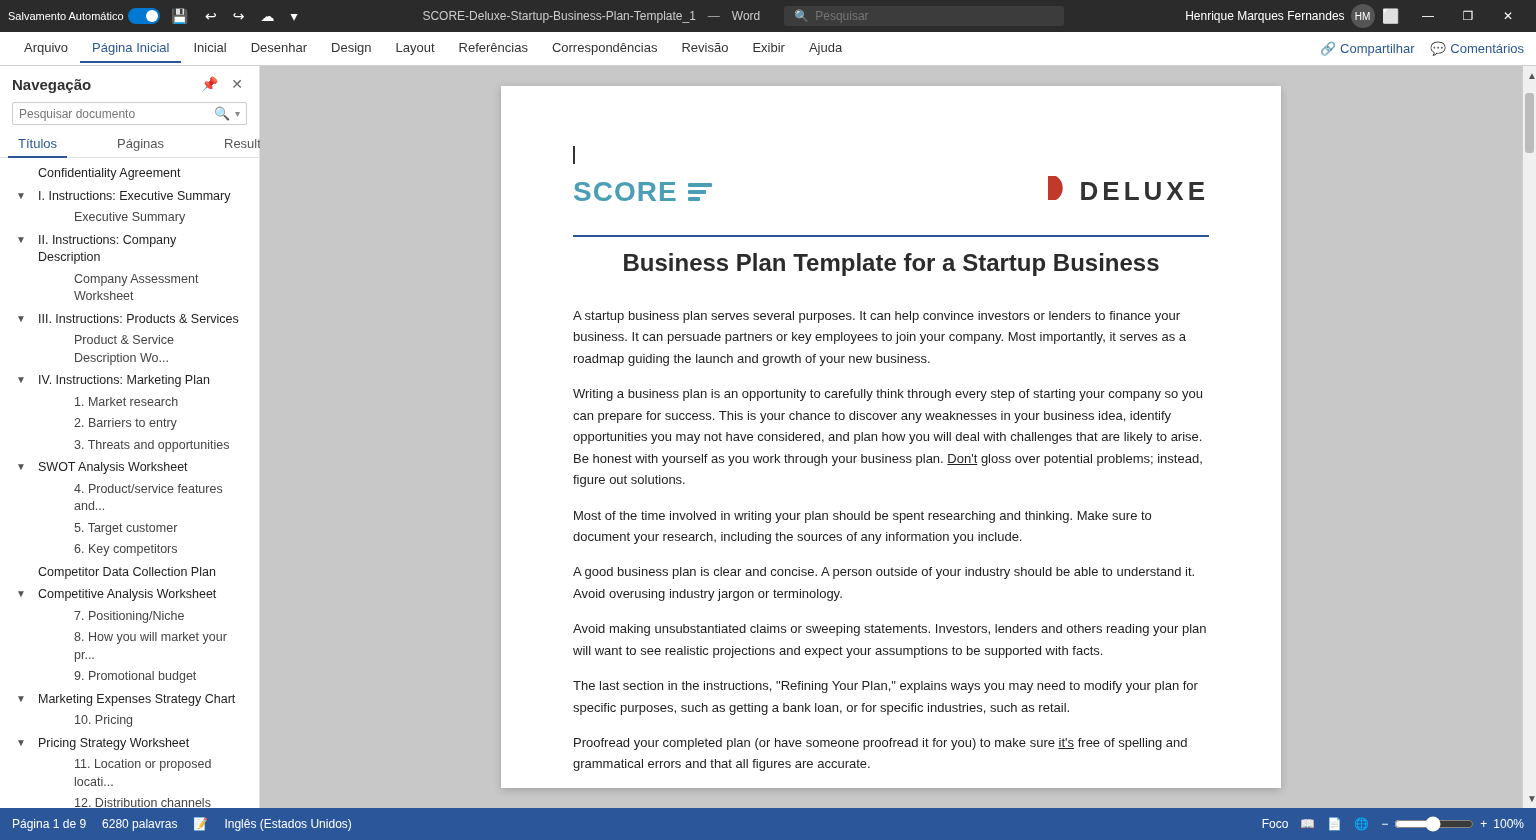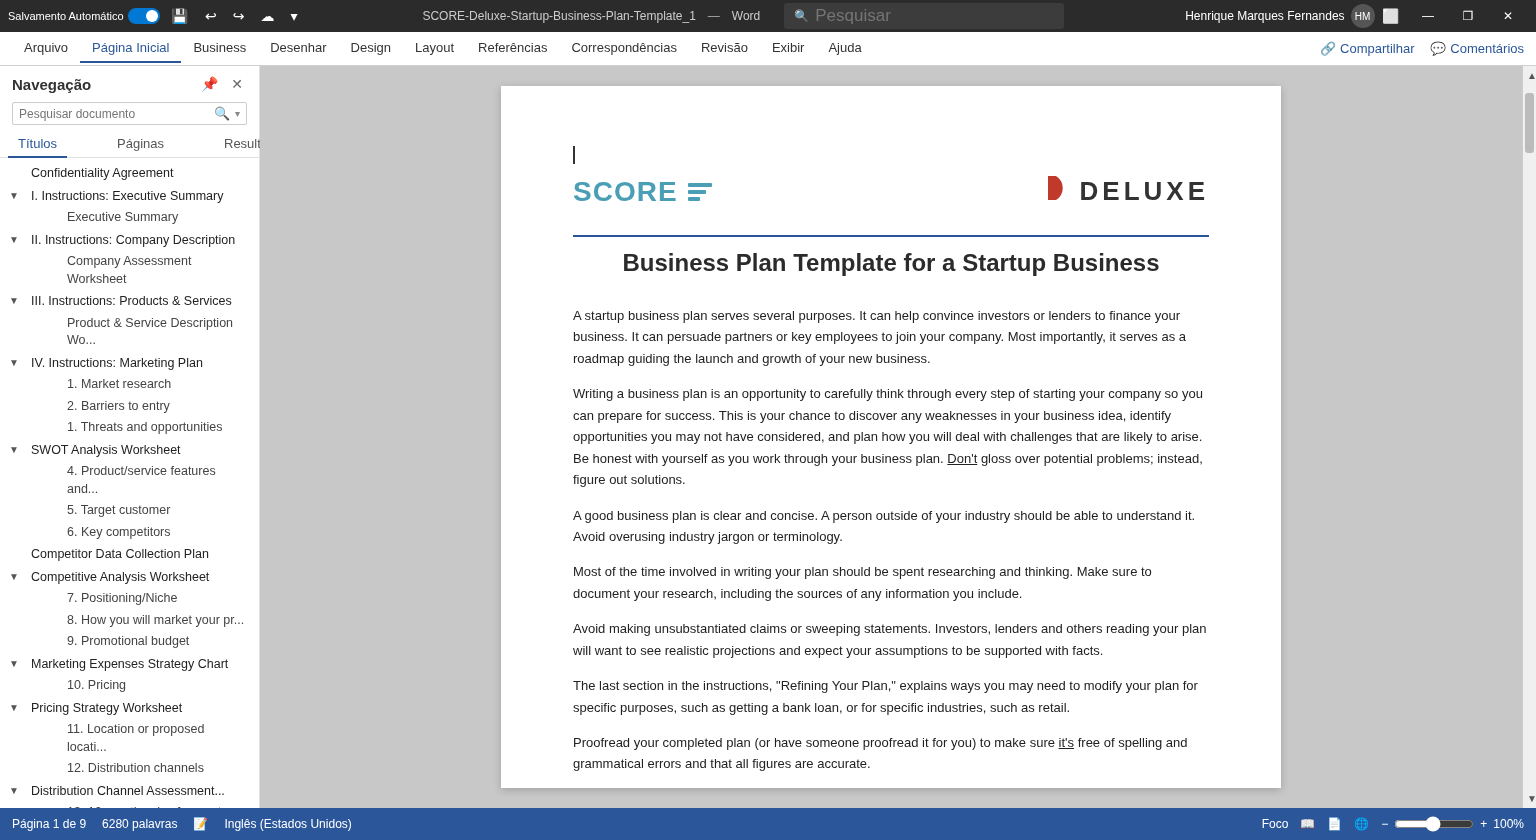--- a/index.html
+++ b/index.html
@@ -31,21 +31,21 @@
       position: absolute; right: 2px; top: 2px;
       width: 12px; height: 12px; background: #fff; border-radius: 50%;
     }
     .title-bar-icon { font-size: 14px; cursor: pointer; padding: 0 4px; }
     .search-bar {
       background: #3c3c3c; border: none; border-radius: 3px;
       color: #ddd; padding: 3px 10px; width: 280px; font-size: 12px;
       display: flex; align-items: center; gap: 6px;
     }
     .search-bar input {
-      background: transparent; border: none; color: #ccc; font-size: 17px; outline: none; width: 100%;
+      background: transparent; border: none; color: #ccc; font-size: 12px; outline: none; width: 100%;
     }
     .user-info { display: flex; align-items: center; gap: 6px; font-size: 12px; }
     .avatar { width: 24px; height: 24px; border-radius: 50%; background: #555; display: flex; align-items: center; justify-content: center; font-size: 10px; color: #fff; }
     .win-controls { display: flex; gap: 0; }
     .win-btn { width: 40px; height: 32px; display: flex; align-items: center; justify-content: center; cursor: pointer; font-size: 12px; color: #fff; }
 
     
     .ribbon {
       background: #fff; border-bottom: 1px solid #d0d0d0;
       height: 34px; display: flex; align-items: center;
@@ -85,21 +85,21 @@
     }
     .nav-tabs {
       display: flex; border-bottom: 1px solid #e0e0e0; padding: 0 8px; gap: 40px;
     }
     .nav-tab {
       padding: 5px 10px; font-size: 13px; cursor: pointer; color: #555;
       border-bottom: 2px solid transparent; margin-bottom: -1px;
     }
     .nav-tab.active { color: #2b579a; border-bottom-color: #2b579a; font-weight: 500; }
     .nav-tree {
-      flex: 1; overflow-y: auto; padding: 4px 5px;
+      flex: 1; overflow-y: auto; padding: 4px 12px;
     }
     .tree-item {
       display: flex; align-items: flex-start; padding: 2px 8px 2px 0;
       cursor: pointer; color: #222; font-size: 12.5px;
       min-height: 20px;
     }
     .tree-toggle { width: 18px; min-width: 18px; text-align: center; font-size: 10px; color: #555; padding-top: 2px; }
     .tree-label { flex: 1; line-height: 1.4; }
     .tree-indent-1 { padding-left: 8px; }
     .tree-indent-2 { padding-left: 26px; }
@@ -200,21 +200,21 @@
       <div class="win-btn">—</div>
       <div class="win-btn">❐</div>
       <div class="win-btn close">✕</div>
     </div>
   </div>
 </div>
 
 <div class="ribbon">
   <div class="ribbon-tab">Arquivo</div>
   <div class="ribbon-tab active">Página Inicial</div>
-  <div class="ribbon-tab">Business</div>
+  <div class="ribbon-tab">Inicial</div>
   <div class="ribbon-tab">Desenhar</div>
   <div class="ribbon-tab">Design</div>
   <div class="ribbon-tab">Layout</div>
   <div class="ribbon-tab">Referências</div>
   <div class="ribbon-tab">Correspondências</div>
   <div class="ribbon-tab">Revisão</div>
   <div class="ribbon-tab">Exibir</div>
   <div class="ribbon-tab">Ajuda</div>
   <div class="ribbon-right">
     <span style="cursor:pointer;">🔗 <span>Compartilhar</span></span>
@@ -278,21 +278,21 @@
         <div class="tree-item" style="color: rgb(68, 68, 68); padding-left: 18px;">
           <span class="tree-toggle"></span>
           <span class="tree-label tree-indent-2">1. Market research</span>
         </div>
         <div class="tree-item" style="color: rgb(68, 68, 68); padding-left: 18px;">
           <span class="tree-toggle"></span>
           <span class="tree-label tree-indent-2">2. Barriers to entry</span>
         </div>
         <div class="tree-item" style="color: rgb(68, 68, 68); padding-left: 18px;">
           <span class="tree-toggle"></span>
-          <span class="tree-label tree-indent-2">1. Threats and opportunities</span>
+          <span class="tree-label tree-indent-2">3. Threats and opportunities</span>
         </div>
         <div class="tree-item" style="font-weight: 500; padding-top: 3px;">
           <span class="tree-toggle">▼</span>
           <span class="tree-label tree-indent-1">SWOT Analysis Worksheet</span>
         </div>
         <div class="tree-item" style="color: rgb(68, 68, 68); padding-left: 18px;">
           <span class="tree-toggle"></span>
           <span class="tree-label tree-indent-2">4. Product/service features and...</span>
         </div>
         <div class="tree-item" style="color: rgb(68, 68, 68); padding-left: 18px;">
@@ -380,22 +380,22 @@
               </svg></span>
           <span class="deluxe-text" style="font-size:26px;font-weight:900;color:#333;letter-spacing:4px;">DELUXE</span>
         </div>
       </div>
       <div class="doc-title-bar">
         <div class="doc-title">Business Plan Template for a Startup Business</div>
       </div>
       <div id="doc-paragraphs">
           <p class="doc-para">A startup business plan serves several purposes. It can help convince investors or lenders to finance your business. It can persuade partners or key employees to join your company. Most importantly, it serves as a roadmap guiding the launch and growth of your new business.</p>
           <p class="doc-para">Writing a business plan is an opportunity to carefully think through every step of starting your company so you can prepare for success. This is your chance to discover any weaknesses in your business idea, identify opportunities you may not have considered, and plan how you will deal with challenges that are likely to arise. Be honest with yourself as you work through your business plan. <u>Don't</u> gloss over potential problems; instead, figure out solutions.</p>
+          <p class="doc-para">Most of the time involved in writing your plan should be spent researching and thinking. Make sure to document your research, including the sources of any information you include.</p>
           <p class="doc-para">A good business plan is clear and concise. A person outside of your industry should be able to understand it. Avoid overusing industry jargon or terminology.</p>
-          <p class="doc-para">Most of the time involved in writing your plan should be spent researching and thinking. Make sure to document your research, including the sources of any information you include.</p>
           <p class="doc-para">Avoid making unsubstantiated claims or sweeping statements. Investors, lenders and others reading your plan will want to see realistic projections and expect your assumptions to be supported with facts.</p>
           <p class="doc-para">The last section in the instructions, "Refining Your Plan," explains ways you may need to modify your plan for specific purposes, such as getting a bank loan, or for specific industries, such as retail.</p>
           <p class="doc-para">Proofread your completed plan (or have someone proofread it for you) to make sure <u>it's</u> free of spelling and grammatical errors and that all figures are accurate.</p>
         </div>
     </div>
   </div>
 
   <div class="right-scrollbar">
     <div class="scroll-arrow">▲</div>
     <div class="scroll-track">

